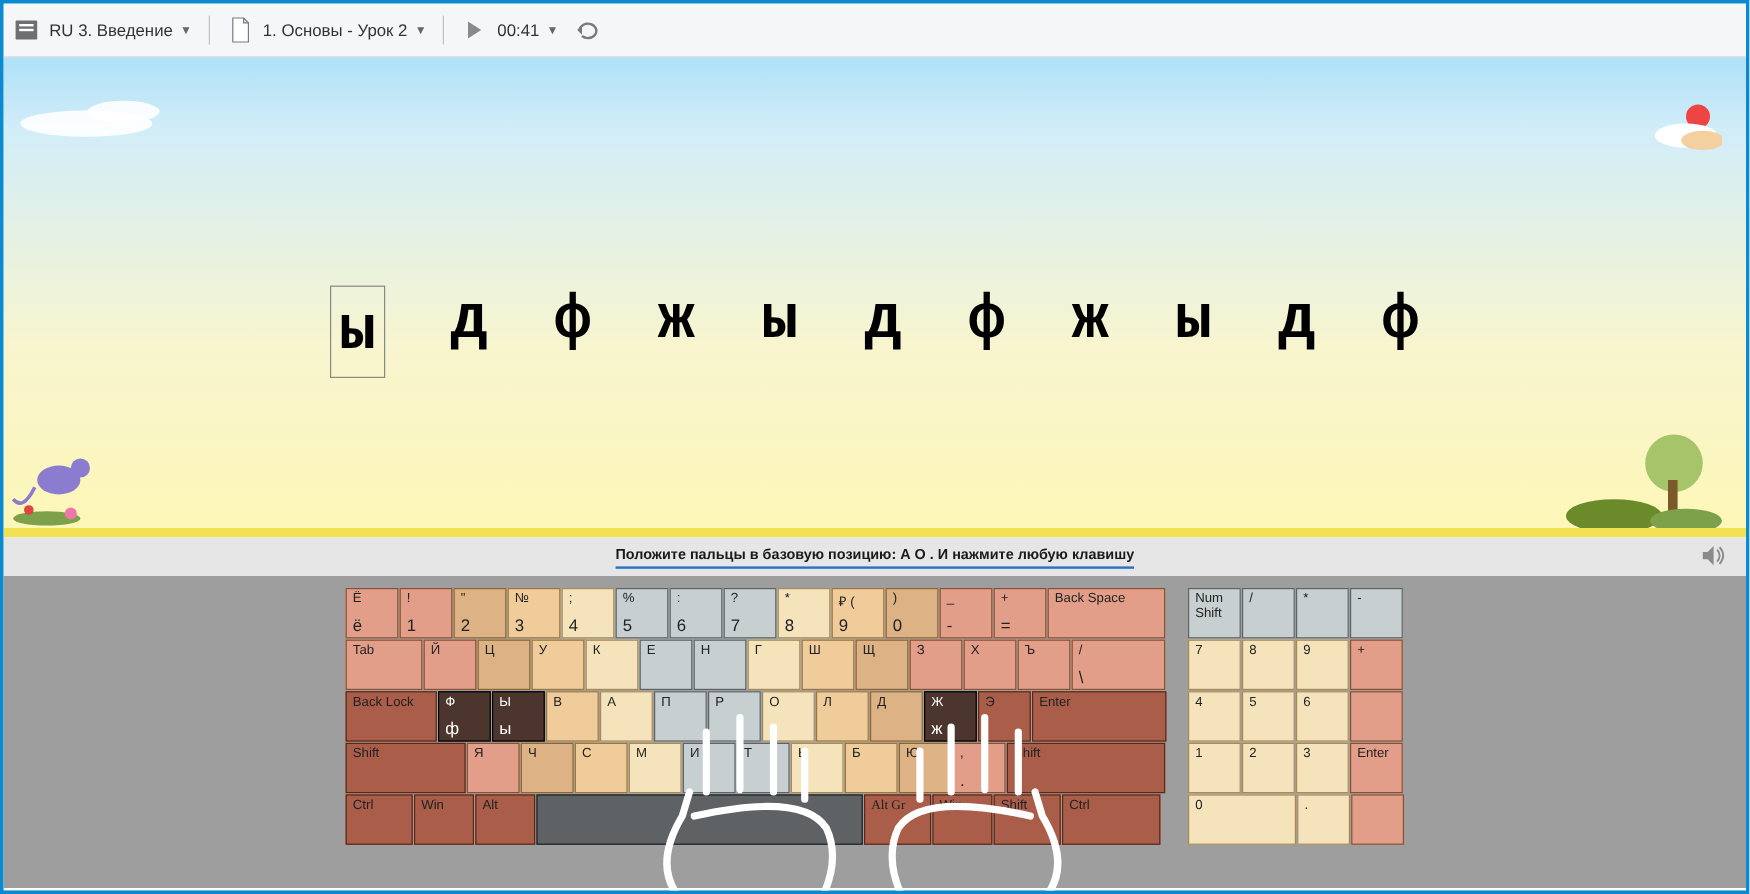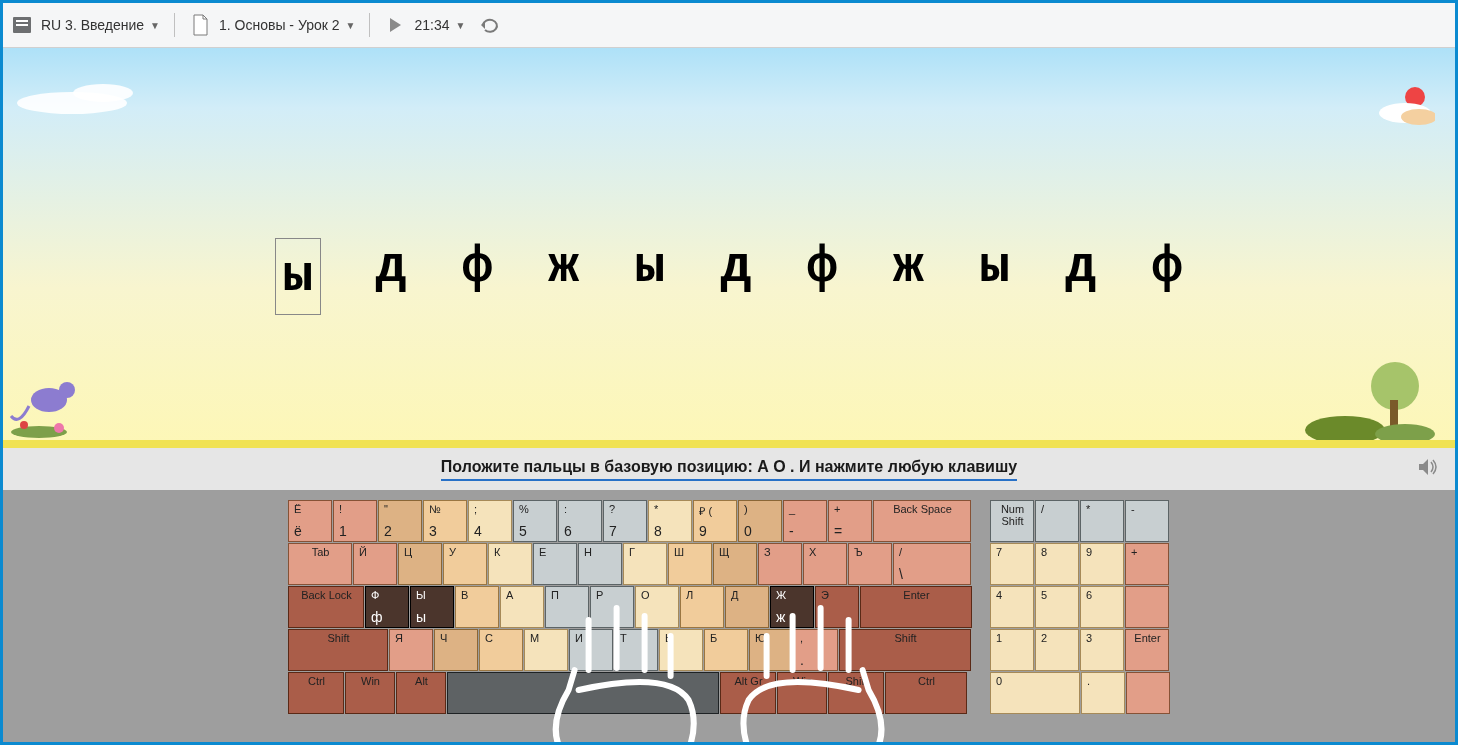--- a/index.html
+++ b/index.html
@@ -12,31 +12,31 @@
   .toolbar svg { display: block; }
 
   .scene { height: 400px; background: linear-gradient(to bottom, #aee1f8 0%, #d2edf8 15%, #f8f5cf 60%, #fdf7b6 100%); position: relative; overflow: hidden; }
   .scene .yellow-band { position: absolute; left: 0; right: 0; bottom: 0; height: 8px; background: #f0e253; }
   .cloud { position: absolute; background: #fff; border-radius: 50%; opacity: 0.9; }
   .letter-line { position: absolute; left: 0; right: 0; top: 190px; display: flex; justify-content: center; gap: 55px; font-family: Georgia, "Courier New", serif; font-size: 52px; font-weight: 600; color: #000; }
   .letter-box { border: 1px solid #888; padding: 8px 6px 8px 6px; min-width: 30px; text-align: center; }
   .sun { position:absolute; right:20px; top:35px; width:60px;height:50px;}
   .bush { position:absolute; bottom:8px; width:120px; height:80px; }
 
-  .instr { height: 42px; display: flex; align-items: center; justify-content: center; background: #e6e6e6; font-size: 16px; color: #1a1a1a; font-weight: 600; position: relative; }
+  .instr { height: 32px; display: flex; align-items: center; justify-content: center; background: #e6e6e6; font-size: 12px; color: #1a1a1a; font-weight: 600; position: relative; }
   .instr .line { border-bottom: 2px solid #2871c7; padding-bottom: 3px; }
   .instr .speaker { position: absolute; right: 16px; color: #8a8a8a; }
 
   .kbd-area { height: 250px; background: #9e9e9e; display: flex; align-items: flex-start; justify-content: center; gap: 18px; padding-top: 10px; position: relative; }
   .kbd, .numpad { display: flex; flex-direction: column; gap: 1px; }
   .row { display: flex; gap: 1px; }
   .key { height: 42px; box-sizing: border-box; position: relative; font-size: 12px; color: #222; background: #c1836a; border: 1px solid #5b3323; padding: 2px 4px 2px 5px; display: flex; flex-direction: column; justify-content: space-between; }
   .key .tl { font-size: 11px; }
   .key .bl { font-size: 14px; align-self: flex-start; }
-  .key.mod { font-size: 11px; text-align: center; }
+  .key.mod { font-size: 11px; }
   .hands { position: absolute; bottom: -20px; left: 50%; transform: translateX(-52%); pointer-events: none; }
   .c-salmon { background:#e29e88; border-color:#865236; }
   .c-dark   { background:#aa5d49; border-color:#5a2916; }
   .c-tan    { background:#ddb284; border-color:#8a6636; }
   .c-peach  { background:#f1cc9b; border-color:#9a7642; }
   .c-cream  { background:#f5e3bb; border-color:#a68a58; }
   .c-grey   { background:#c8cfd1; border-color:#5c6466; }
   .c-dgrey  { background:#5e6264; border-color:#1e2224; color:#eee; }
   .c-hl     { background:#4b352c; border-color:#000; color:#fff; }
 </style>
@@ -68,21 +68,21 @@
       <span>1. Основы - Урок 2</span>
       <span class="tri">▼</span>
     </div>
     <span class="sep"></span>
     <span class="icon">
       <svg width="14" height="16">
           <path d="M2 1 L13 8 L2 15 Z" fill="#8a8a8a"></path>
         </svg>
     </span>
     <div class="dropdown">
-      <span>21:34</span>
+      <span>00:41</span>
       <span class="tri">▼</span>
     </div>
     <span class="icon" style="margin-left:6px">
       <svg width="22" height="18">
           <path d="M4 9 a7 6 0 1 1 2 5" fill="none" stroke="#7a7a7a" stroke-width="2"></path>
           <path d="M2 9 l4 -4 v8 z" fill="#7a7a7a"></path>
         </svg>
     </span>
   </div>
 
@@ -334,21 +334,21 @@
           </div>
           <div class="key c-dark mod" style="width: 50px;">
             <span class="tl">Win</span>
           </div>
           <div class="key c-dark mod" style="width: 50px;">
             <span class="tl">Alt</span>
           </div>
           <div class="key c-dgrey" style="width: 272px;">
             <span class="tl"></span>
           </div>
-          <div class="key c-dark mod" style="width: 56px;">
+          <div class="key c-dark mod" style="width: 56px; font-family: Liberation Serif, serif;">
             <span class="tl">Alt Gr</span>
           </div>
           <div class="key c-dark mod" style="width: 50px;">
             <span class="tl">Win</span>
           </div>
           <div class="key c-dark mod" style="width: 56px;">
             <span class="tl">Shift</span>
           </div>
           <div class="key c-dark mod" style="width: 82px;">
             <span class="tl">Ctrl</span>

